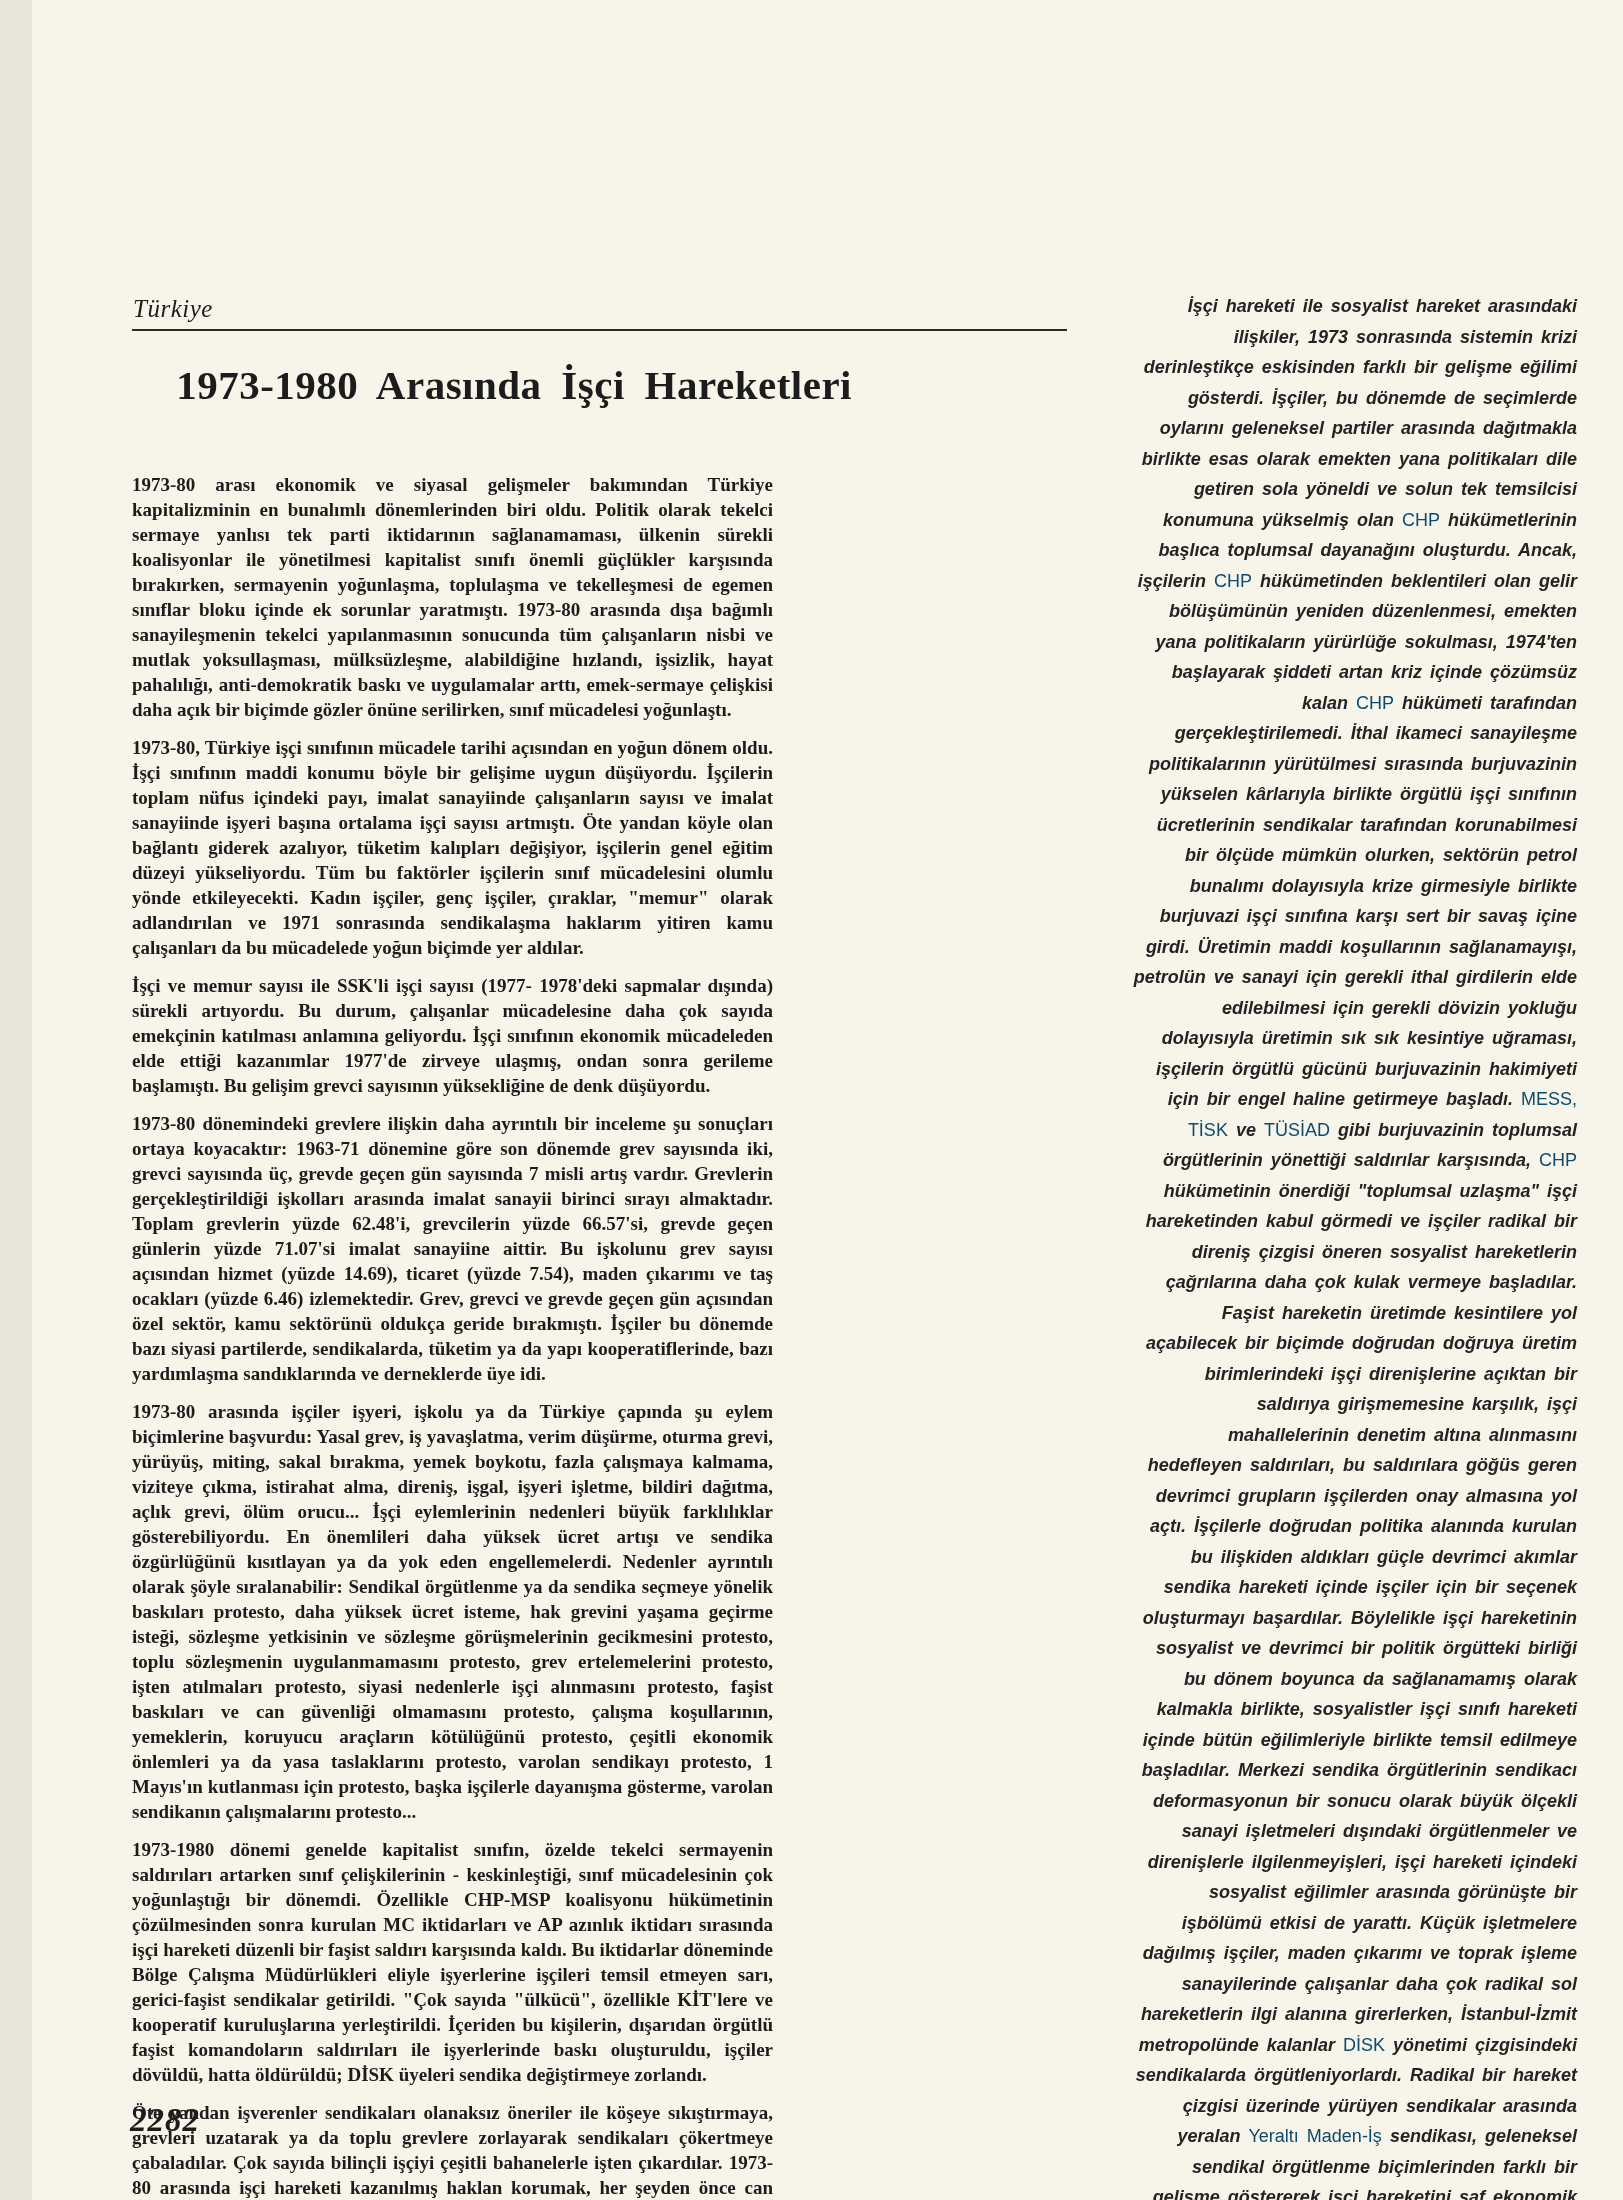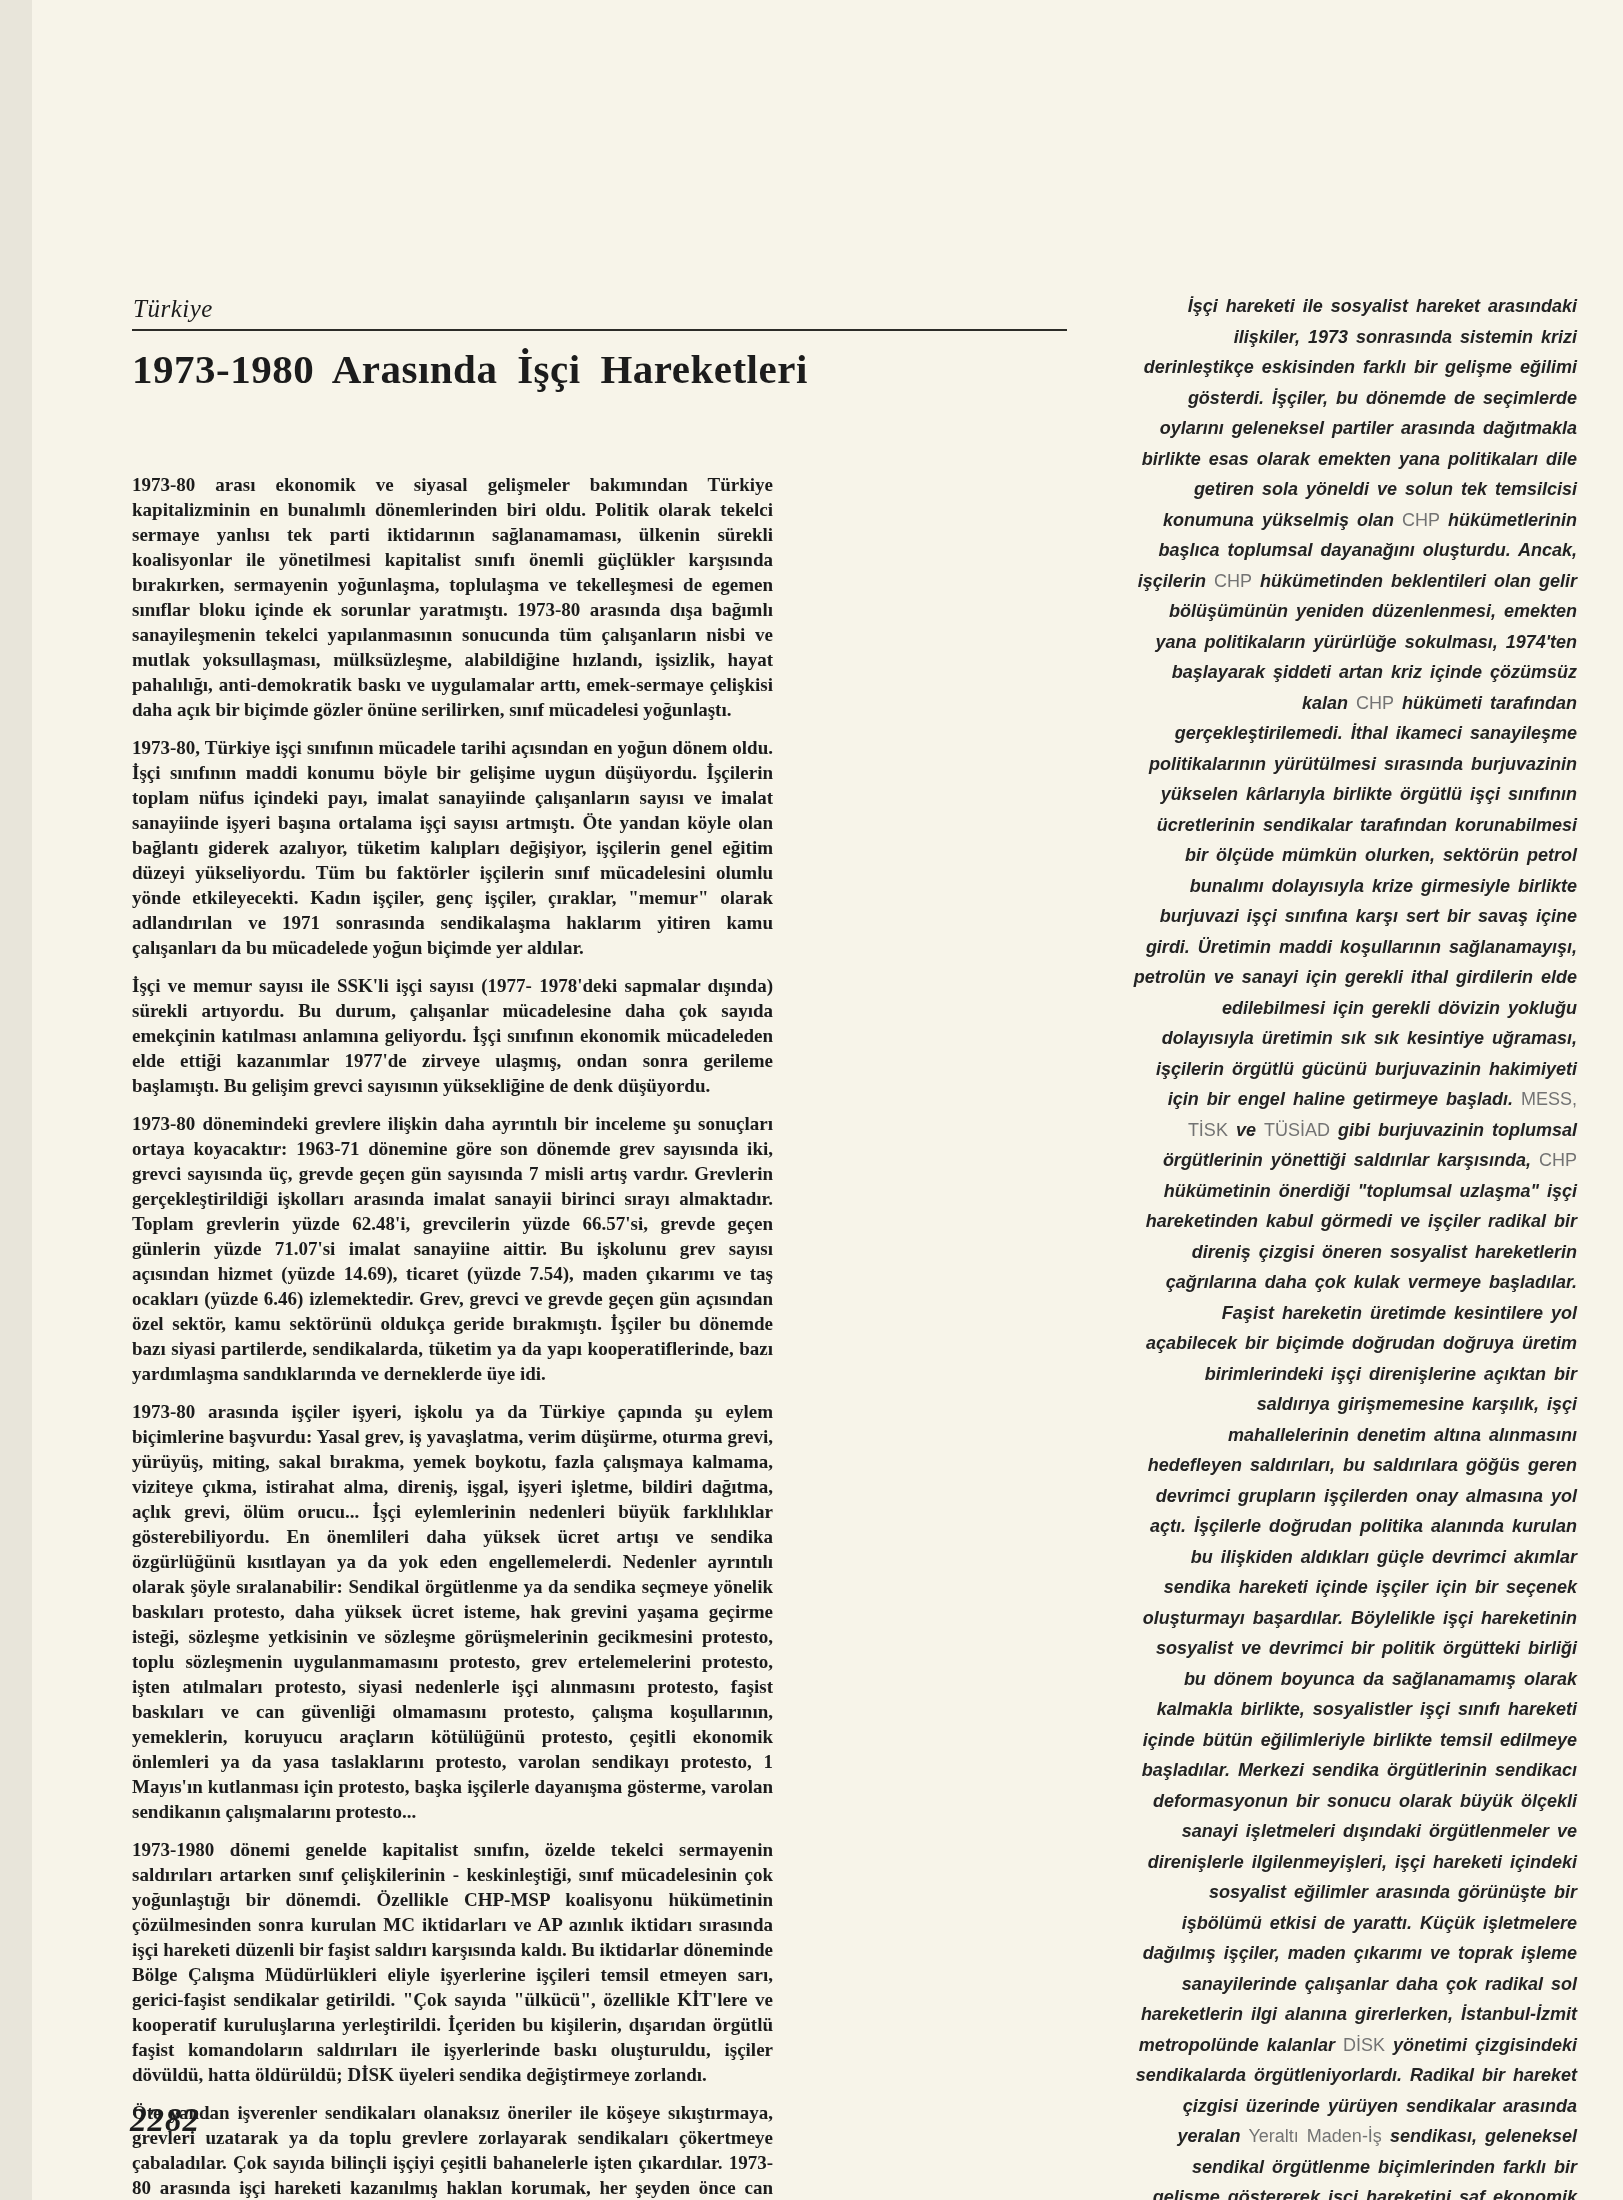--- a/index.html
+++ b/index.html
@@ -20,23 +20,23 @@
   .kicker{
     position:absolute;left:101px;top:296px;
     font-style:italic;font-size:25px;line-height:1;
     letter-spacing:0.5px;
   }
   .head-rule{
     position:absolute;left:100px;top:329px;width:935px;height:0;
     border-top:2.5px solid #2c2c28;
   }
   .page-title{
-    position:absolute;left:100px;top:348px;width:720px;
+    position:absolute;left:100px;top:364px;width:720px;
     font-weight:bold;font-size:41px;line-height:1.05;
-    word-spacing:9px;letter-spacing:0.5px;white-space:nowrap;
+    word-spacing:9px;letter-spacing:0.5px;white-space:nowrap;text-align:right;
   }
   .page-subtitle{
     position:absolute;left:102px;top:399px;width:720px;
     font-weight:bold;font-size:27px;line-height:1.05;
     word-spacing:7px;white-space:nowrap;
   }
   .article{
     position:absolute;left:100px;top:472px;width:641px;
     font-size:19px;line-height:25px;
     text-align:justify;
@@ -52,21 +52,21 @@
     position:absolute;left:1098px;top:291px;width:447px;
     font-family:"Liberation Sans", sans-serif;
     font-size:18px;line-height:30.5px;
     font-weight:bold;font-style:italic;
     text-align:right;
     word-spacing:3px;
     color:#232323;
   }
   .sidebar .plain{
     font-weight:normal;font-style:normal;
-    color:#737373;
+    color:#0c4a6e;
   }
 </style>
 </head>
 <body>
 
 <div class="sheet">
 
   <div class="kicker">Türkiye</div>
 
   <div class="head-rule"></div>

